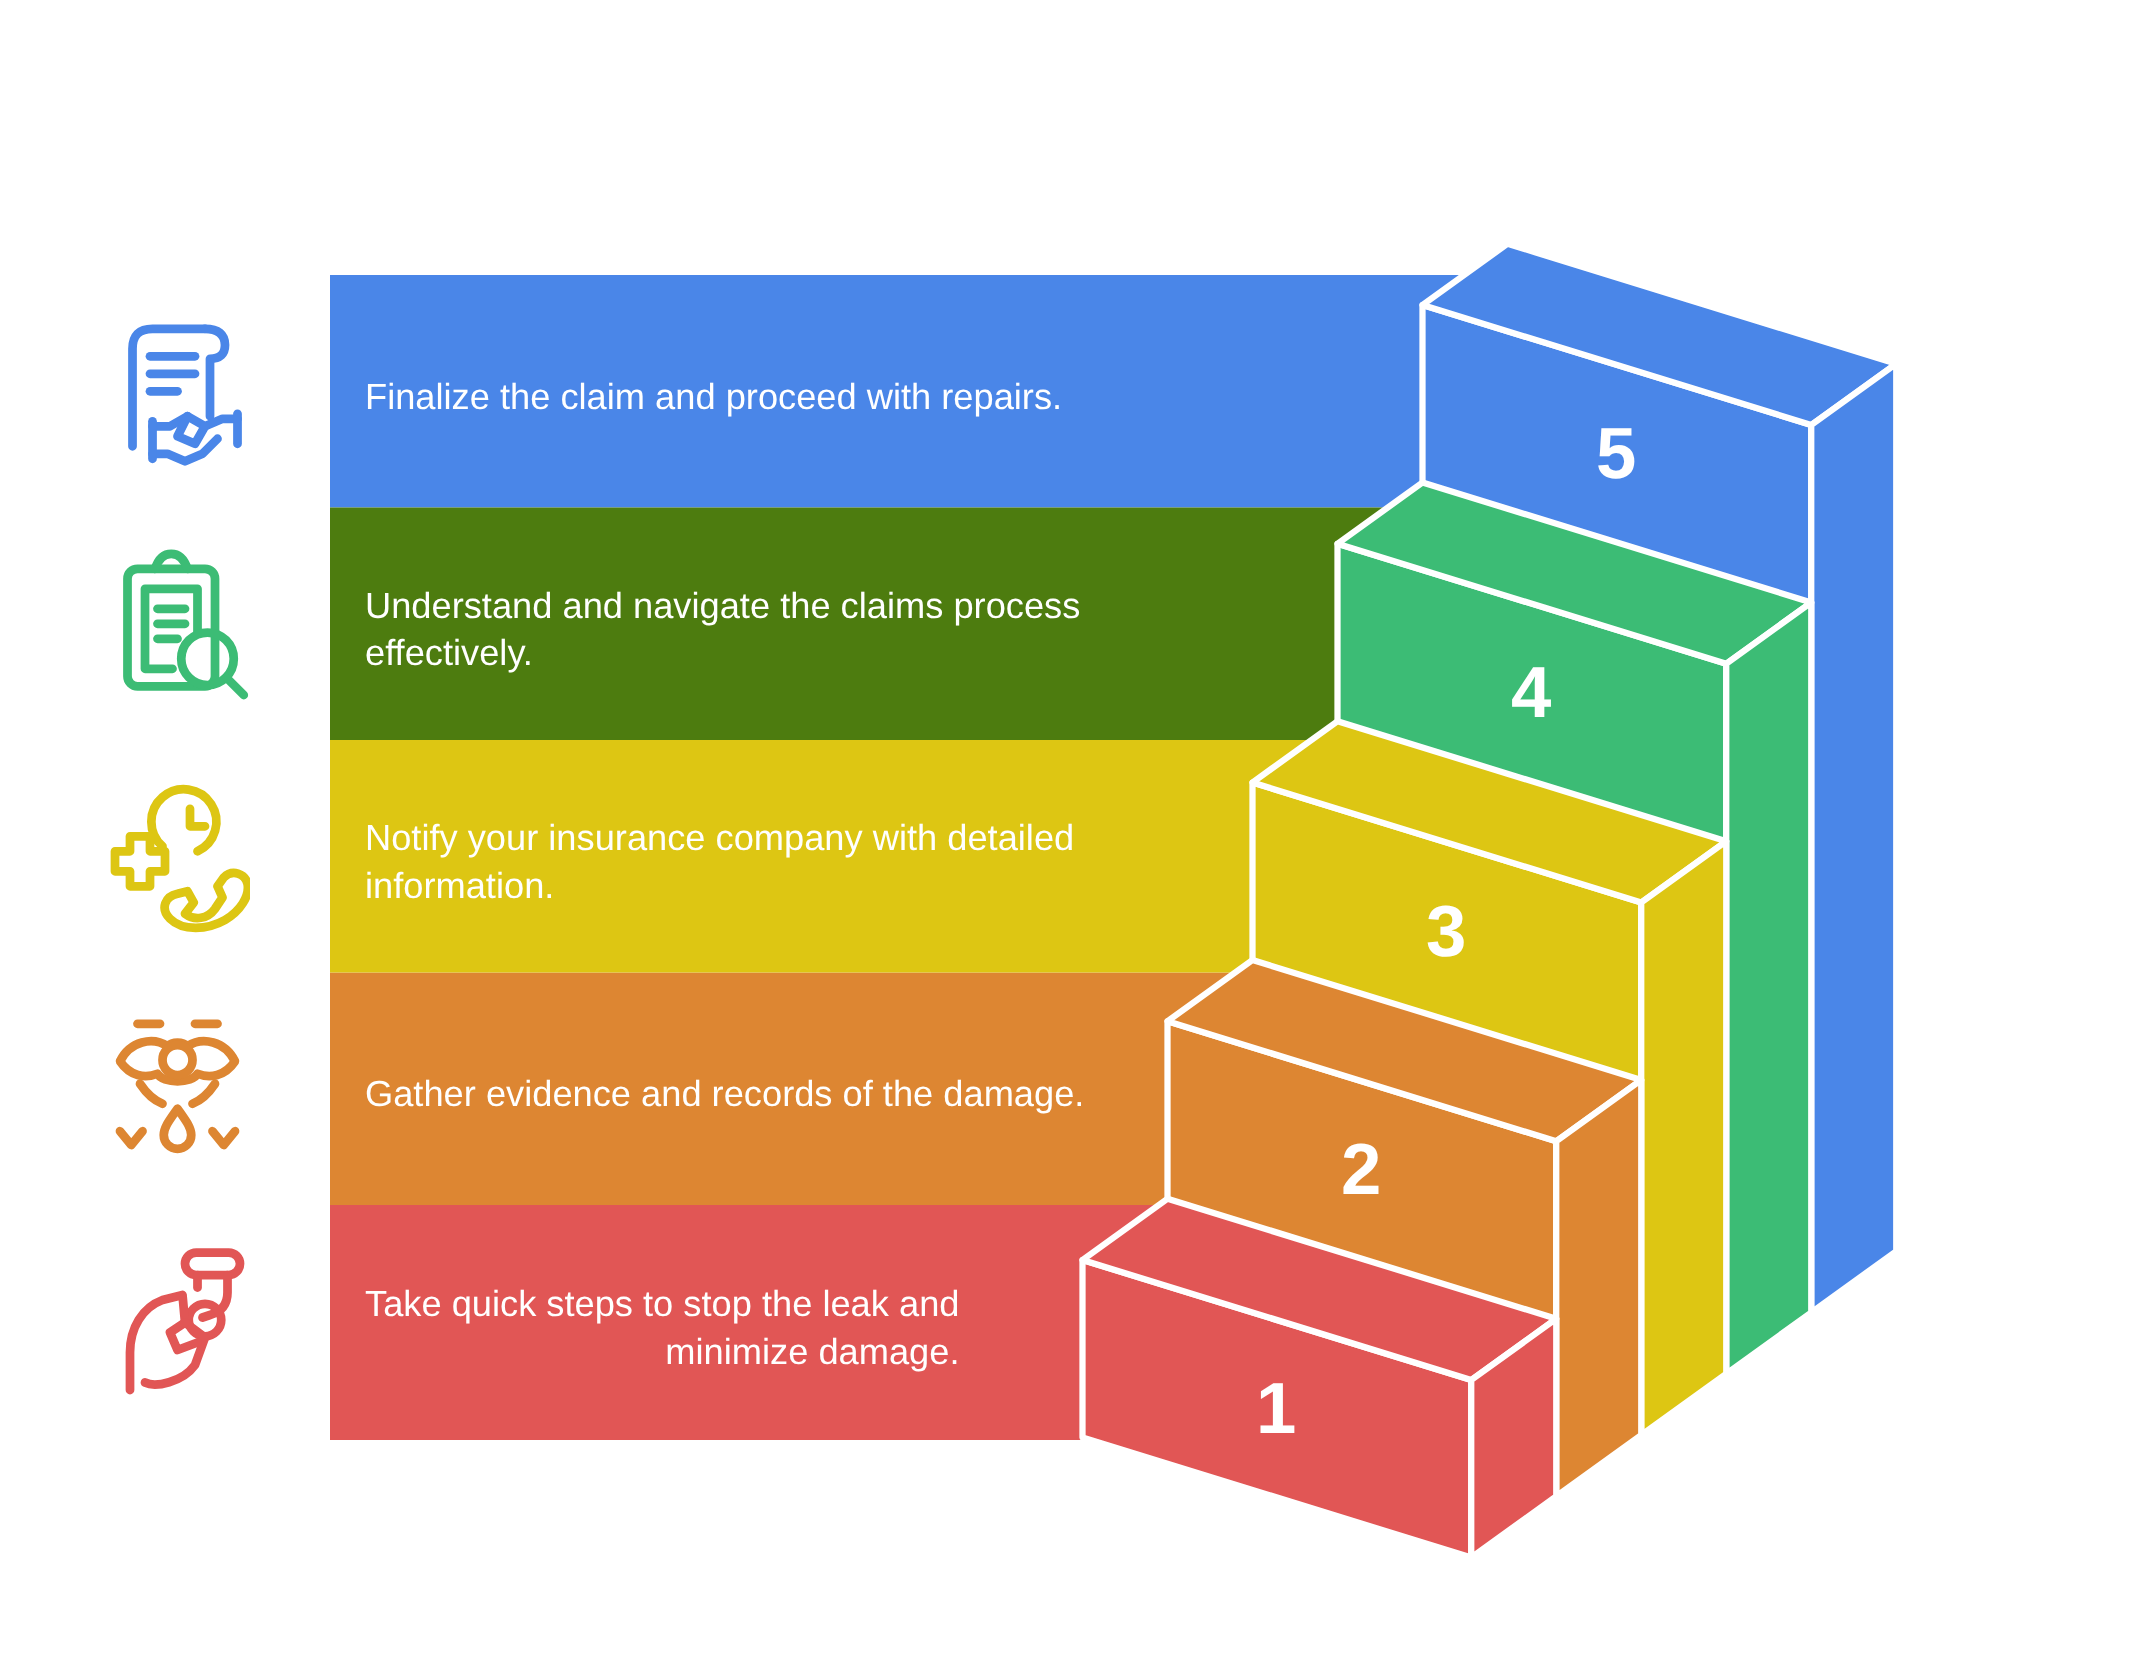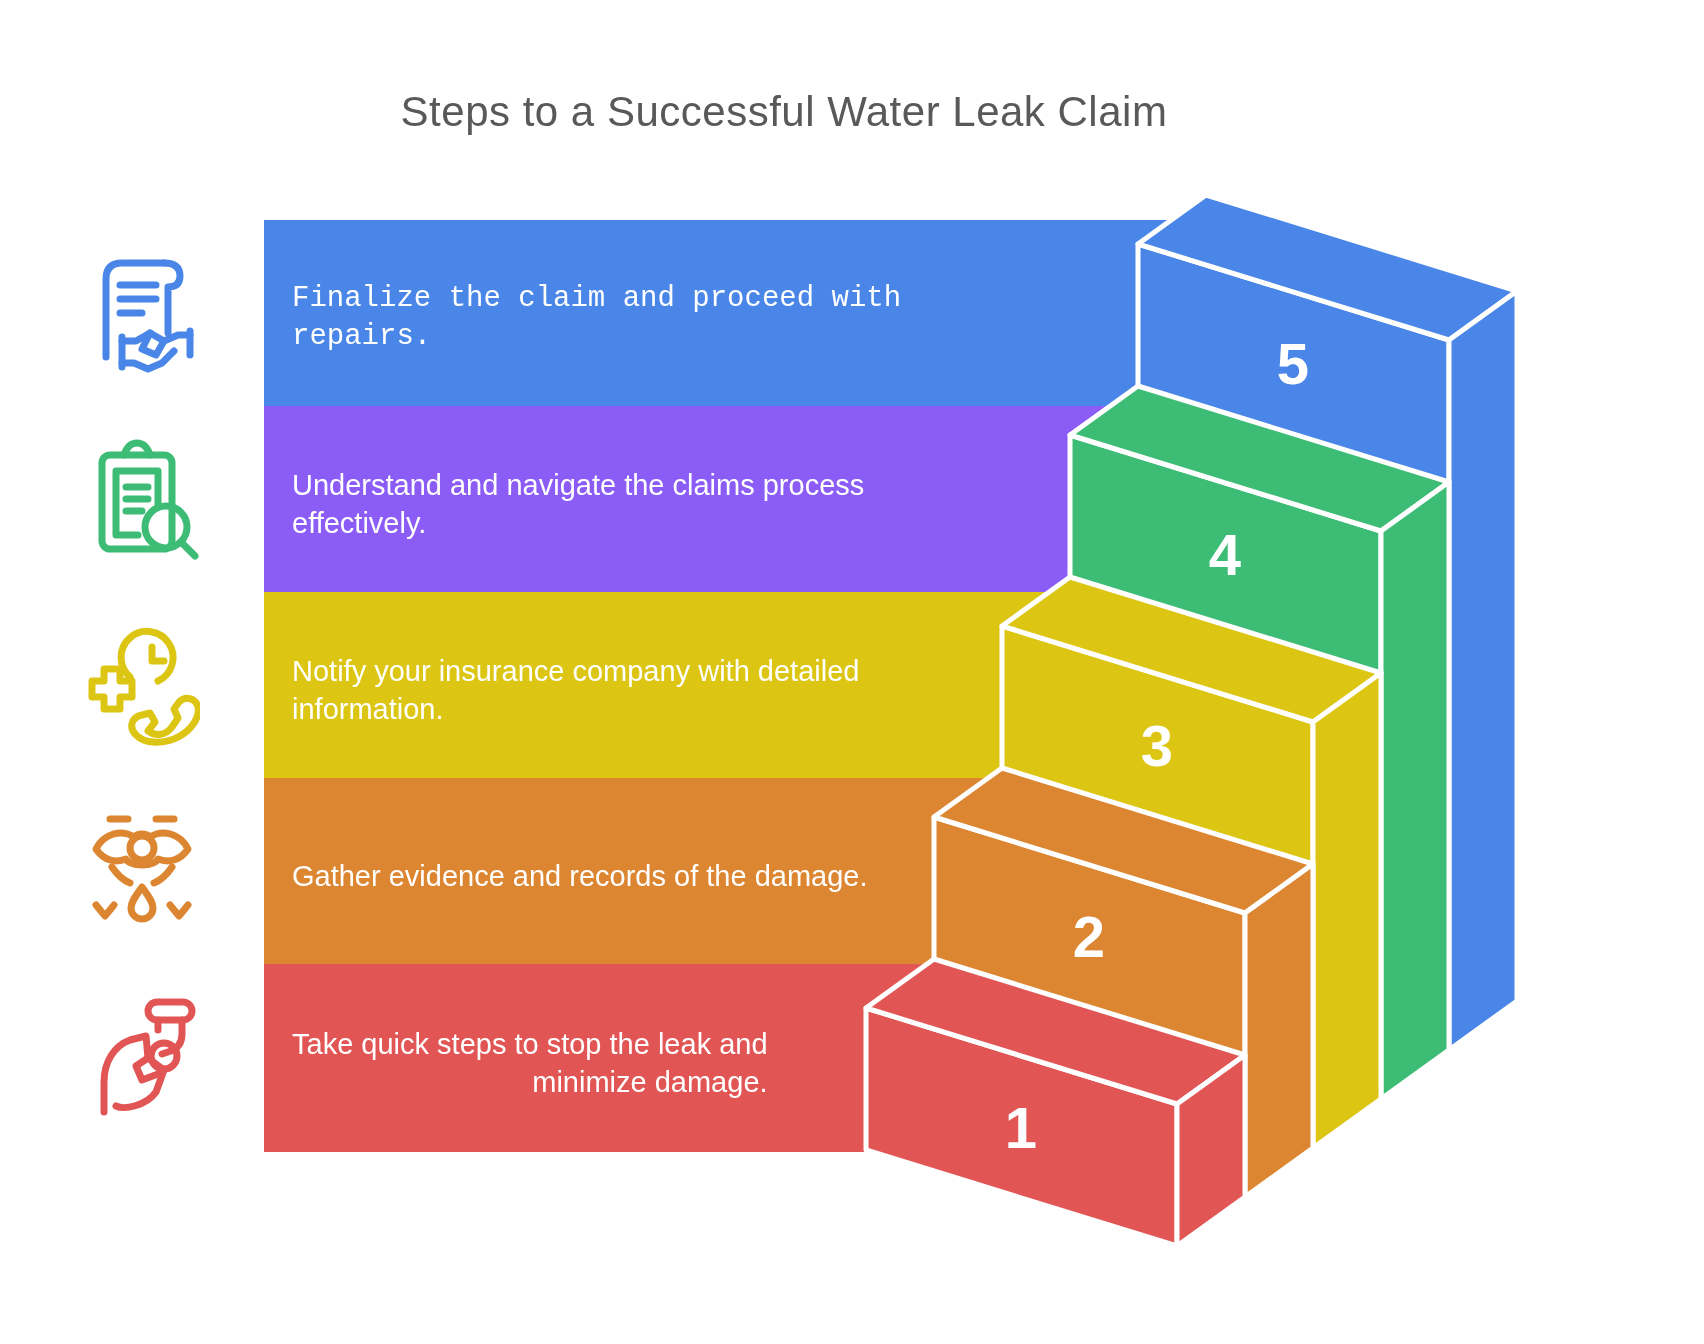--- a/index.html
+++ b/index.html
@@ -12,33 +12,32 @@
               white-space:pre-line;max-width:740px;}
   .icon-box{position:absolute;left:84px;width:116px;height:186px;display:flex;
             align-items:center;justify-content:center;}
   .icon-box svg{width:116px;height:128px;}
   .icon-box path,.icon-box circle,.icon-box rect{fill:none;stroke:currentColor;stroke-width:7;
             stroke-linecap:round;stroke-linejoin:round;}
   #stairs{position:absolute;left:0;top:0;width:1704px;height:1344px;}
   #stairs polygon{stroke:#fff;stroke-width:5;stroke-linejoin:round;}
   #stairs text{fill:#fff;font-family:"Liberation Sans",sans-serif;font-size:58px;font-weight:bold;
                text-anchor:middle;dominant-baseline:central;}
-  .b0{top:220px;font-family:Liberation Mono, monospace;} .b1{top:406px;} .b2{top:592px;} .b3{top:778px;} .b4{top:964px;height:188px;}
+  .b0{top:220px;} .b1{top:406px;} .b2{top:592px;} .b3{top:778px;} .b4{top:964px;height:188px;}
 </style>
 </head>
 <body>
 
 <div id="page">
 
-  <div id="title" style="color: rgb(88, 89, 91);">Steps to a Successful Water Leak Claim</div>
 
   <div class="band b0" style="background-color: rgb(74, 134, 232);">
     <div class="band-label">Finalize the claim and proceed with repairs.</div>
   </div>
-  <div class="band b1" style="background-color: #8b5cf6;">
+  <div class="band b1" style="background-color: #4d7c0f;">
     <div class="band-label">Understand and navigate the claims process
 effectively.</div>
   </div>
   <div class="band b3" style="background-color: rgb(221, 134, 50);">
     <div class="band-label">Gather evidence and records of the damage.</div>
   </div>
   <div class="band b2" style="background-color: rgb(221, 198, 19);">
     <div class="band-label">Notify your insurance company with detailed
 information.</div>
   </div>

